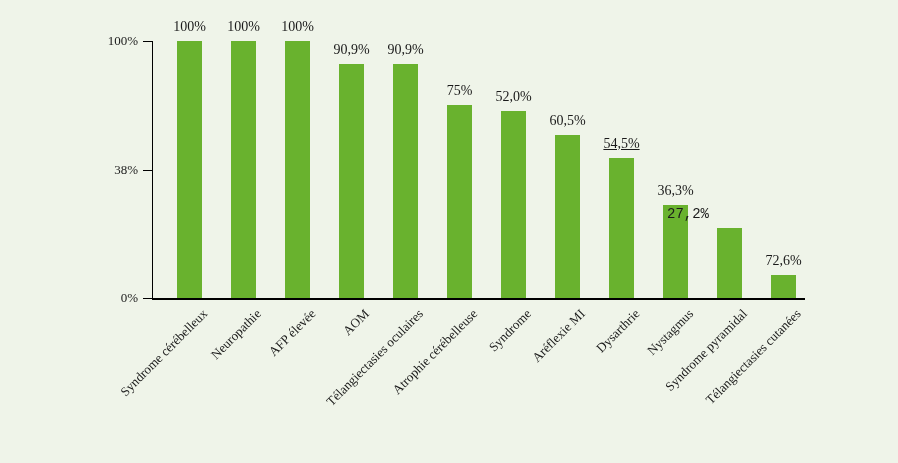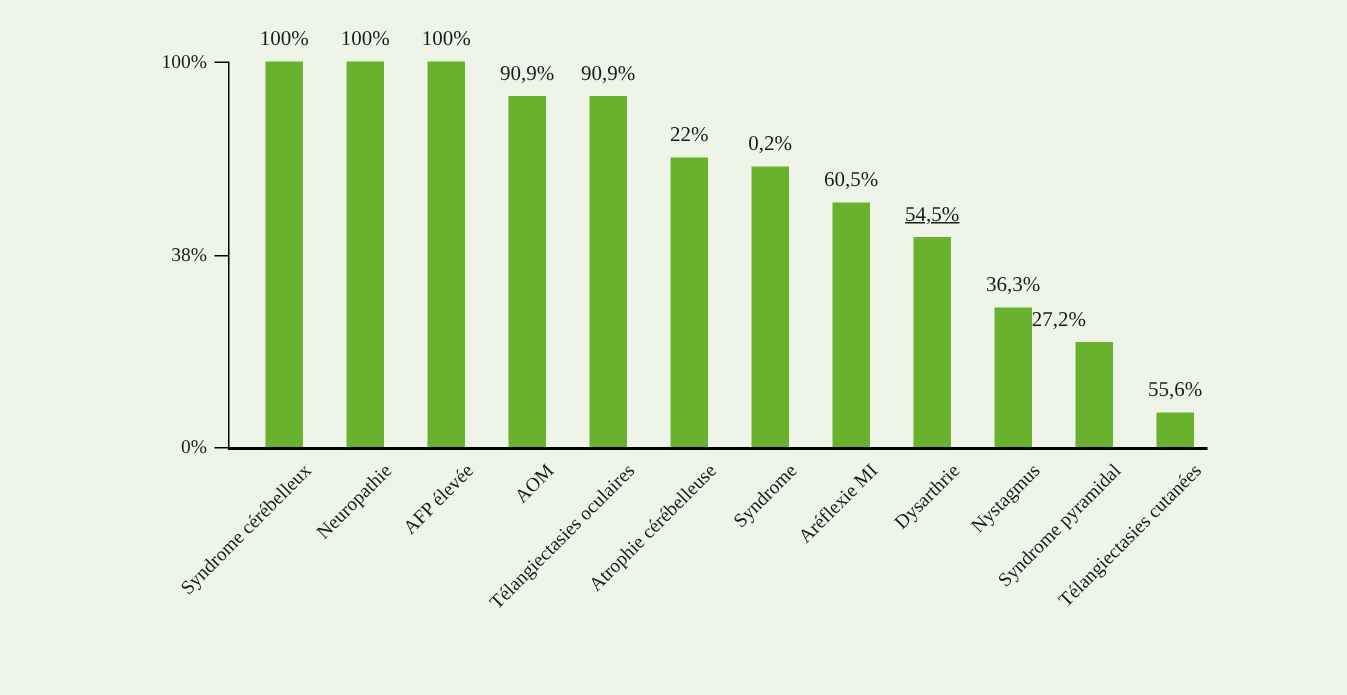--- a/index.html
+++ b/index.html
@@ -130,27 +130,27 @@
       <div class="bar" style="left: 663px; top: 204.709px; height: 93.291px; background: rgb(105, 178, 46);"></div>
       <div class="bar" style="left: 717px; top: 228.096px; height: 69.904px; background: rgb(105, 178, 46);"></div>
       <div class="bar" style="left: 771px; top: 274.87px; height: 23.13px; background: rgb(105, 178, 46);"></div>
     </div>
   <div id="value-labels">
       <div class="bar-value" style="left: 189.5px; top: 19px;">100%</div>
       <div class="bar-value" style="left: 243.5px; top: 19px;">100%</div>
       <div class="bar-value" style="left: 297.5px; top: 19px;">100%</div>
       <div class="bar-value" style="left: 351.5px; top: 42.387px;">90,9%</div>
       <div class="bar-value" style="left: 405.5px; top: 42.387px;">90,9%</div>
-      <div class="bar-value" style="left: 459.5px; top: 83.25px;">22%</div>
-      <div class="bar-value" style="left: 513.5px; top: 89.161px;">0,2%</div>
+      <div class="bar-value" style="left: 459.5px; top: 83.25px;">75%</div>
+      <div class="bar-value" style="left: 513.5px; top: 89.161px;">52,0%</div>
       <div class="bar-value" style="left: 567.5px; top: 112.548px;">60,5%</div>
       <div class="bar-value" style="left: 621.5px; top: 135.935px; text-decoration: underline;">54,5%</div>
       <div class="bar-value" style="left: 675.5px; top: 182.709px;">36,3%</div>
-      <div class="bar-value" style="left: 706px; top: 206.096px;">27,2%</div>
-      <div class="bar-value" style="left: 783.5px; top: 252.87px;">55,6%</div>
+      <div class="bar-value" style="left: 688px; top: 206.096px; font-family: Liberation Mono, monospace;">27,2%</div>
+      <div class="bar-value" style="left: 783.5px; top: 252.87px;">72,6%</div>
     </div>
   <div id="cat-labels">
       <div class="cat-label-anchor" style="left: 199.5px;">
         <div class="cat-label">Syndrome cérébelleux</div>
       </div>
       <div class="cat-label-anchor" style="left: 253.5px;">
         <div class="cat-label">Neuropathie</div>
       </div>
       <div class="cat-label-anchor" style="left: 307.5px;">
         <div class="cat-label">AFP élevée</div>

